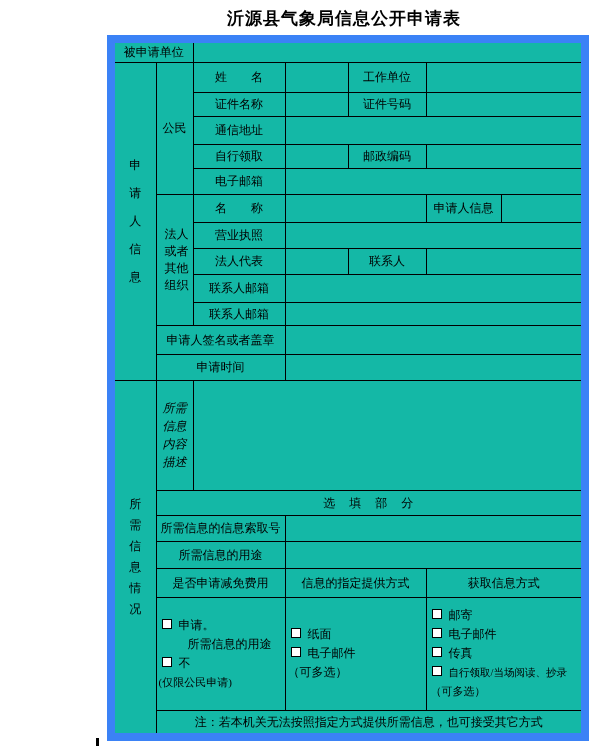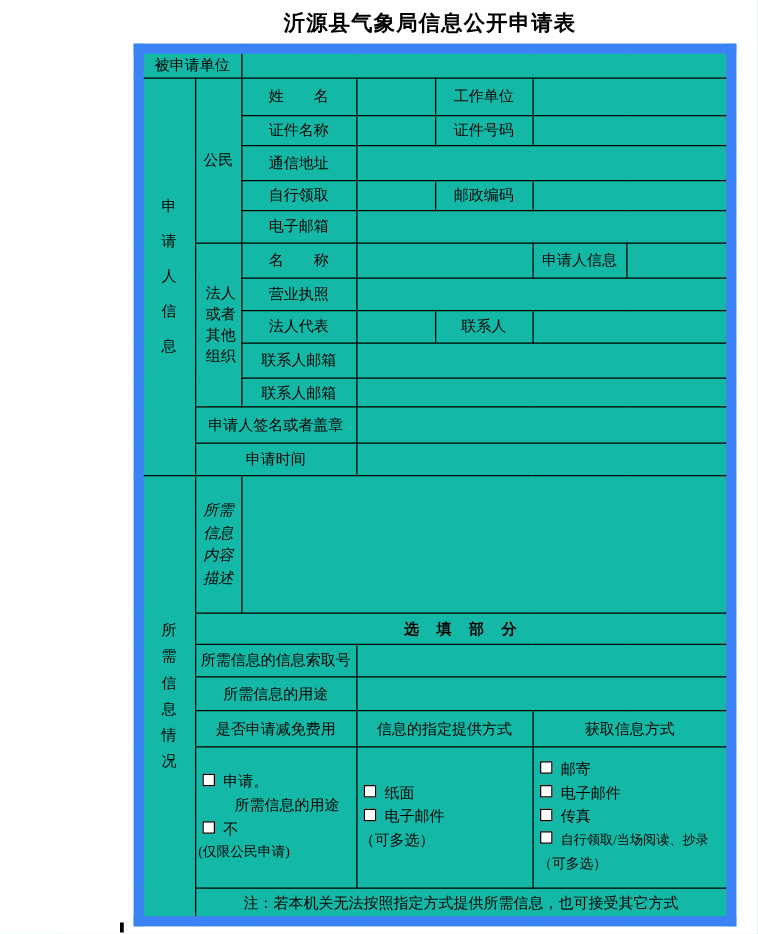--- a/index.html
+++ b/index.html
@@ -23,21 +23,21 @@
     text-align:center;vertical-align:middle;overflow:hidden;
   }
   
   .vert{margin:0 auto;word-break:break-all;text-align:center;}
   .w1 {width:14px;line-height:28px;}   
   .w1b{width:14px;line-height:21px;}   
   .w2 {width:28px;line-height:17px;text-align:right;}   
   .w2b{width:28px;line-height:18px;font-style:italic;}
   .sm  {font-size:11px;}
   .xs  {font-size:10.5px;}
-  .optional-hd{font-weight:bold;font-size:13px;letter-spacing:1px;}
+  .optional-hd{font-weight:normal;font-size:13px;letter-spacing:1px;}
   td.opts{vertical-align:top;padding-top:6px;}
   .optline{text-align:left;line-height:19px;padding-left:5px;white-space:nowrap;}
   .ind30{padding-left:31px;}
   .ind1{padding-left:2px;}
   .ind4{padding-left:4px;}
   .cb{
     display:inline-block;width:8px;height:8px;border:1px solid #000;
     margin-right:7px;background:#fff;vertical-align:0px;
   }
   td.note-cell{text-align:left;padding-left:35px;font-size:12px;}

